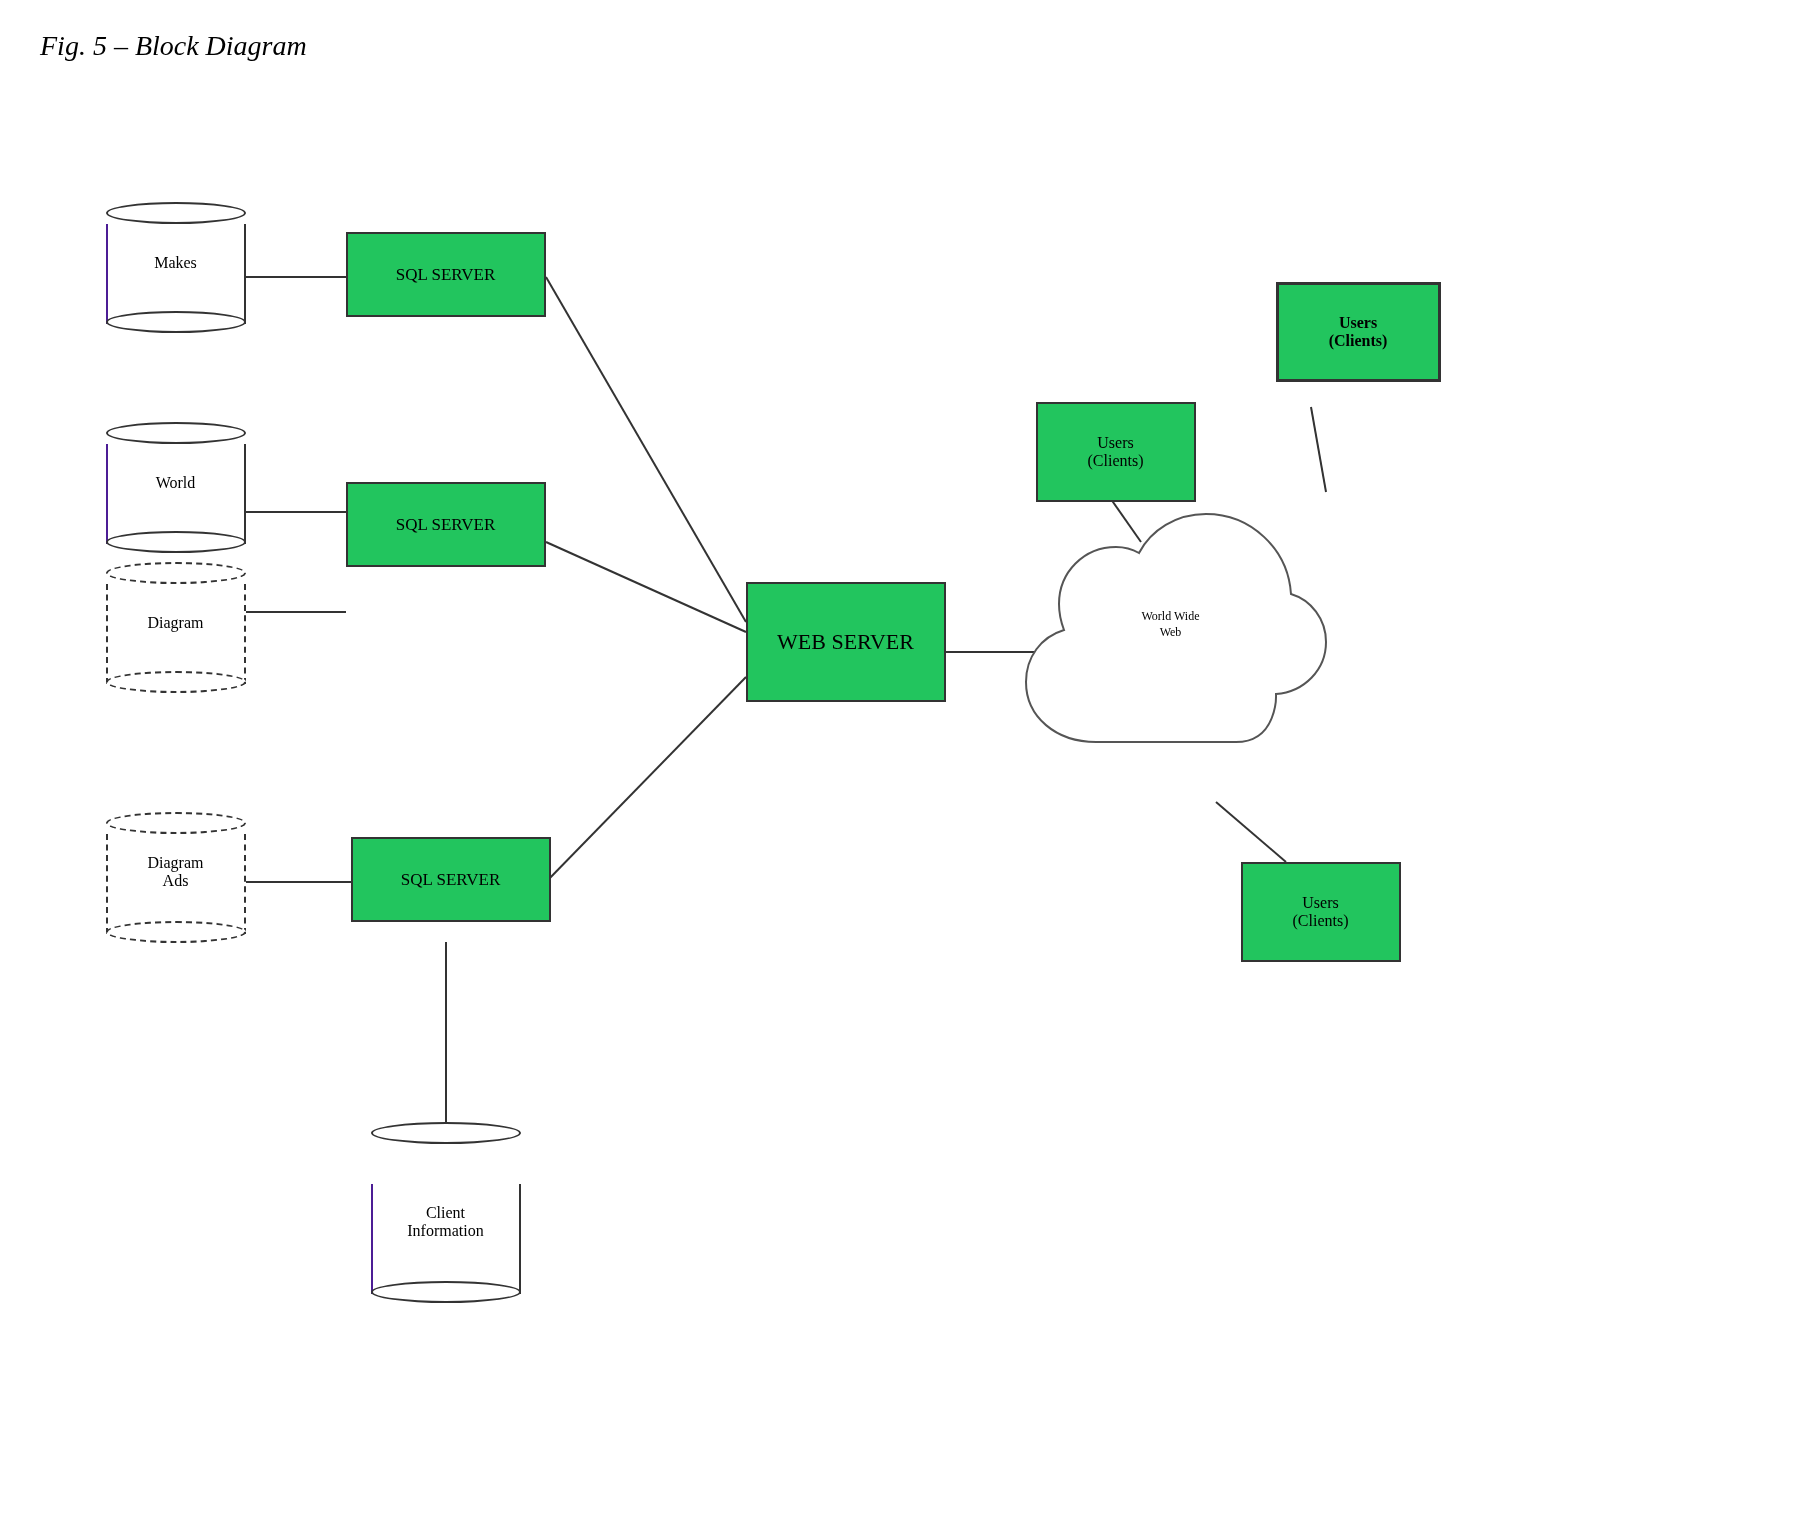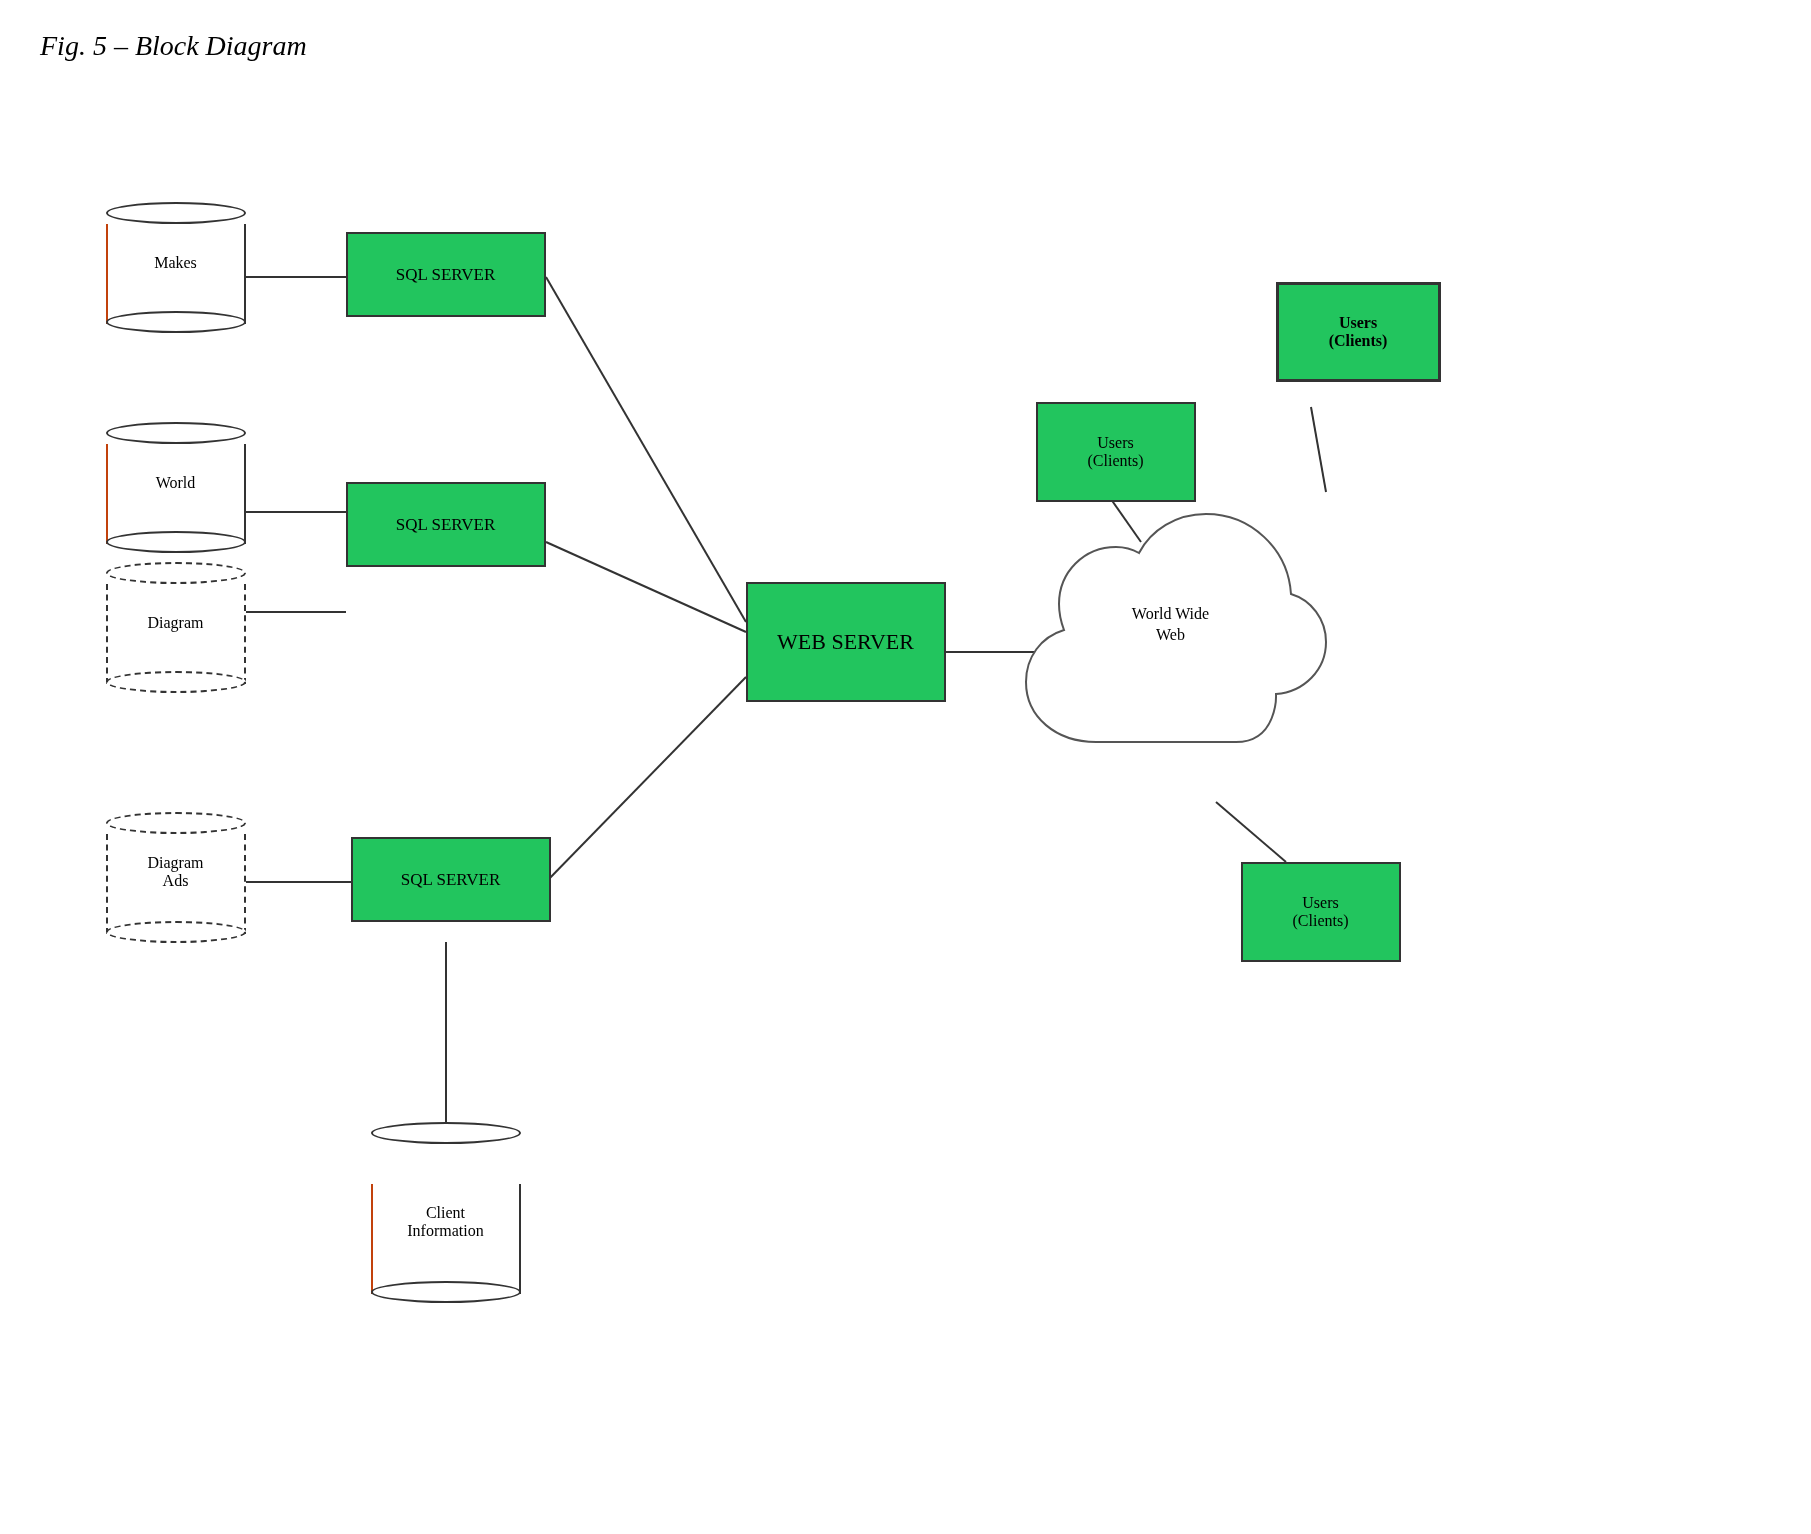--- a/index.html
+++ b/index.html
@@ -25,21 +25,21 @@
     
     .cylinder {
       position: absolute;
       display: flex;
       flex-direction: column;
       align-items: center;
       justify-content: center;
     }
     .cyl-body {
       position: relative;
-      border-left: 2px solid #c2410c;
+      border-left: 2px solid #4c1d95;
       border-right: 2px solid #333;
       border-bottom: 2px solid #333;
       background: #fff;
       display: flex;
       align-items: center;
       justify-content: center;
     }
     .cyl-top {
       width: 100%;
       height: 22px;
@@ -217,21 +217,21 @@
         C 63,100 88,75 120,75
         C 128,75 136,77 143,81
         C 155,58 180,42 210,42
         C 255,42 292,77 295,122
         C 315,128 330,147 330,170
         C 330,198 308,220 280,222
         C 280,222 282,270 240,270
         Z
       " fill="white" stroke="#555" stroke-width="2"></path>
     </svg>
-    <div class="cloud-label" style="white-space:pre-line; font-size:16px; top:45%; transform:translateY(-50%);">World Wide
+    <div class="cloud-label" style="white-space:pre-line; font-size:12px; top:45%; transform:translateY(-50%);">World Wide
 Web</div>
   </div>
 
   <div class="box" style="left:980px; top:280px; width:160px; height:100px; font-size:16px; white-space:pre-line;">Users
 (Clients)</div>
 
   <div class="box bold" style="left:1220px; top:160px; width:165px; height:100px; font-size:16px; white-space:pre-line;">Users
 (Clients)</div>
 
   <div class="box" style="left:1185px; top:740px; width:160px; height:100px; font-size:16px; white-space:pre-line;">Users

